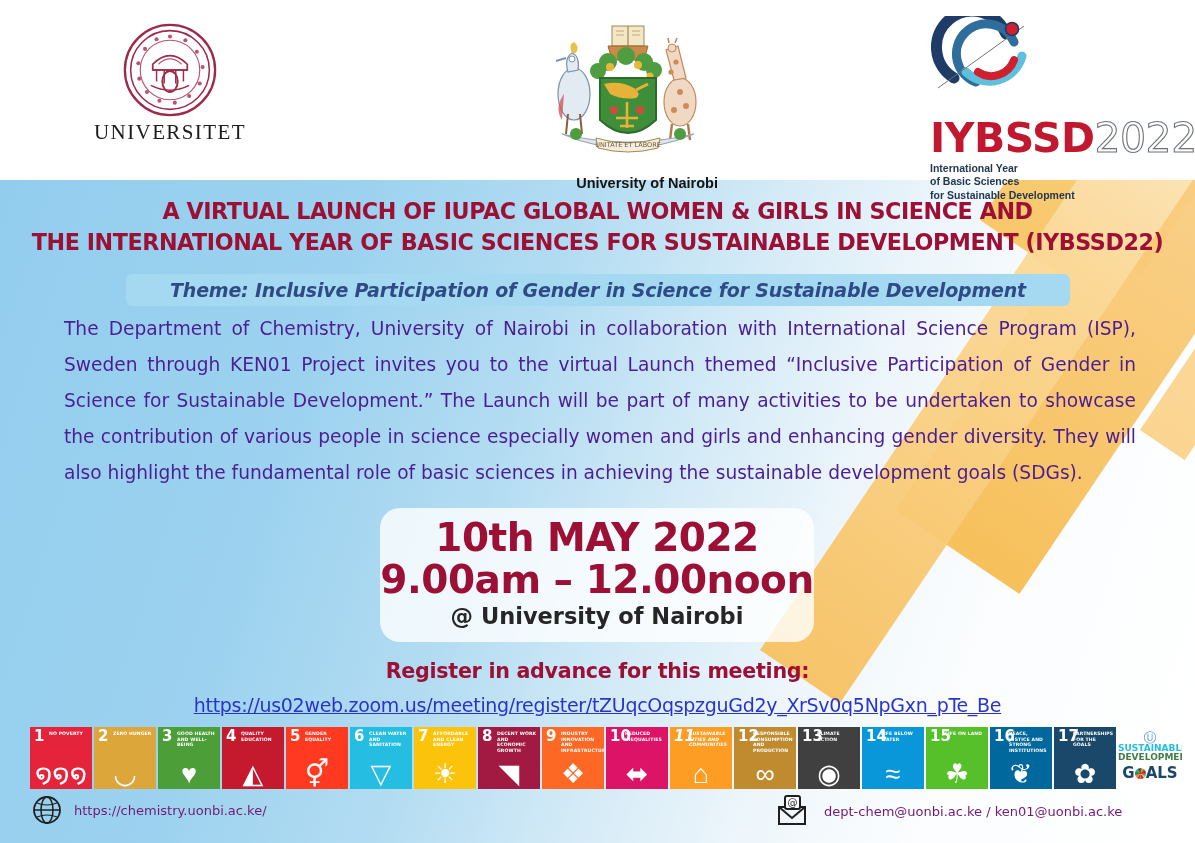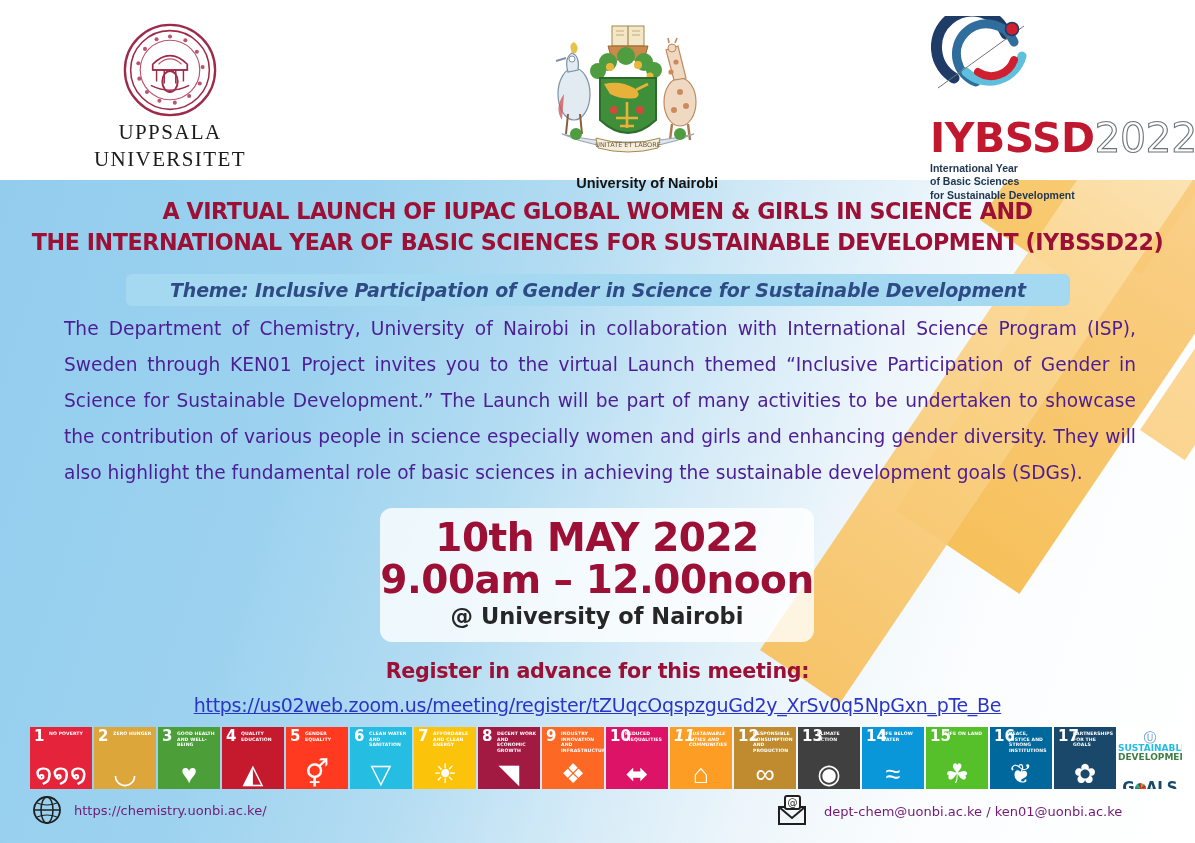--- a/index.html
+++ b/index.html
@@ -181,21 +181,21 @@
     line-height: 36px;
     text-align: justify;
   }
 
   
   .date-card {
     position: absolute;
     left: 380px; top: 508px;
     width: 434px; height: 134px;
     background: rgba(255,255,255,0.80);
-    border-radius: 12px;
+    border-radius: 20px;
     z-index: 5;
     text-align: center;
   }
   .date-line {
     font-family: "DejaVu Sans", sans-serif;
     font-weight: bold;
     color: #9c1036;
     letter-spacing: -0.5px;
     line-height: 1.07;
   }
@@ -291,21 +291,21 @@
     font-size: 13px; color: #5b9bd5; line-height: 1; margin-top: 4px;
   }
   .sdg-logo .l1, .sdg-logo .l2 {
     font-family: "DejaVu Sans", sans-serif;
     font-weight: bold; font-size: 9px; color: #26bde2; line-height: 1.05;
   }
   .sdg-logo .l2 { color: #3f7e44; }
   .sdg-logo .l3 {
     font-family: "DejaVu Sans", sans-serif;
     font-weight: bold; font-size: 15px; color: #19486a; line-height: 1.05;
-    margin-top: 18px;
+    margin-top: 3px;
   }
   .sdg-logo .ring {
     display: inline-block; width: 11px; height: 11px; border-radius: 50%;
     background: conic-gradient(#e5243b,#dda63a,#4c9f38,#c5192d,#ff3a21,#26bde2,#fcc30b,#a21942,#fd6925,#dd1367,#fd9d24,#bf8b2e,#3f7e44,#0a97d9,#56c02b,#00689d,#19486a);
     vertical-align: -1px; margin: 0 0px;
   }
 
   
   .footer-web {
     position: absolute;
@@ -360,21 +360,20 @@
             <circle cx="24" cy="28" r="2.1"></circle>
           <circle cx="36" cy="18" r="2.1"></circle>
         </g>
         <path d="M32 44 Q50 26 68 44 L68 50 L32 50 Z" fill="none" stroke="#9e2a4a" stroke-width="1.8"></path>
         <path d="M38 44 Q50 33 62 44" fill="none" stroke="#b9546e" stroke-width="1.2"></path>
         <line x1="32" y1="50" x2="68" y2="50" stroke="#9e2a4a" stroke-width="1.8"></line>
         <path d="M36 50 L36 62 M44 50 L44 64 M56 50 L56 64 M64 50 L64 62" stroke="#9e2a4a" stroke-width="1.5" fill="none"></path>
         <ellipse cx="50" cy="62" rx="8" ry="11" fill="none" stroke="#9e2a4a" stroke-width="2"></ellipse>
         <path d="M30 66 Q50 76 70 66" fill="none" stroke="#9e2a4a" stroke-width="1.6"></path>
       </svg>
-      <div class="uu-word">UPPSALA</div>
       <div class="uu-word">UNIVERSITET</div>
     </div>
 
     <div class="logo-uon">
       <svg width="180" height="148" viewBox="0 0 180 148">
 
         <g>
           <rect x="74" y="4" width="32" height="20" fill="#f3e7c8" stroke="#a08a4e" stroke-width="1"></rect>
           <line x1="90" y1="4" x2="90" y2="24" stroke="#a08a4e" stroke-width="1.2"></line>
           <line x1="78" y1="9" x2="86" y2="9" stroke="#b9a05e" stroke-width="0.8"></line>

